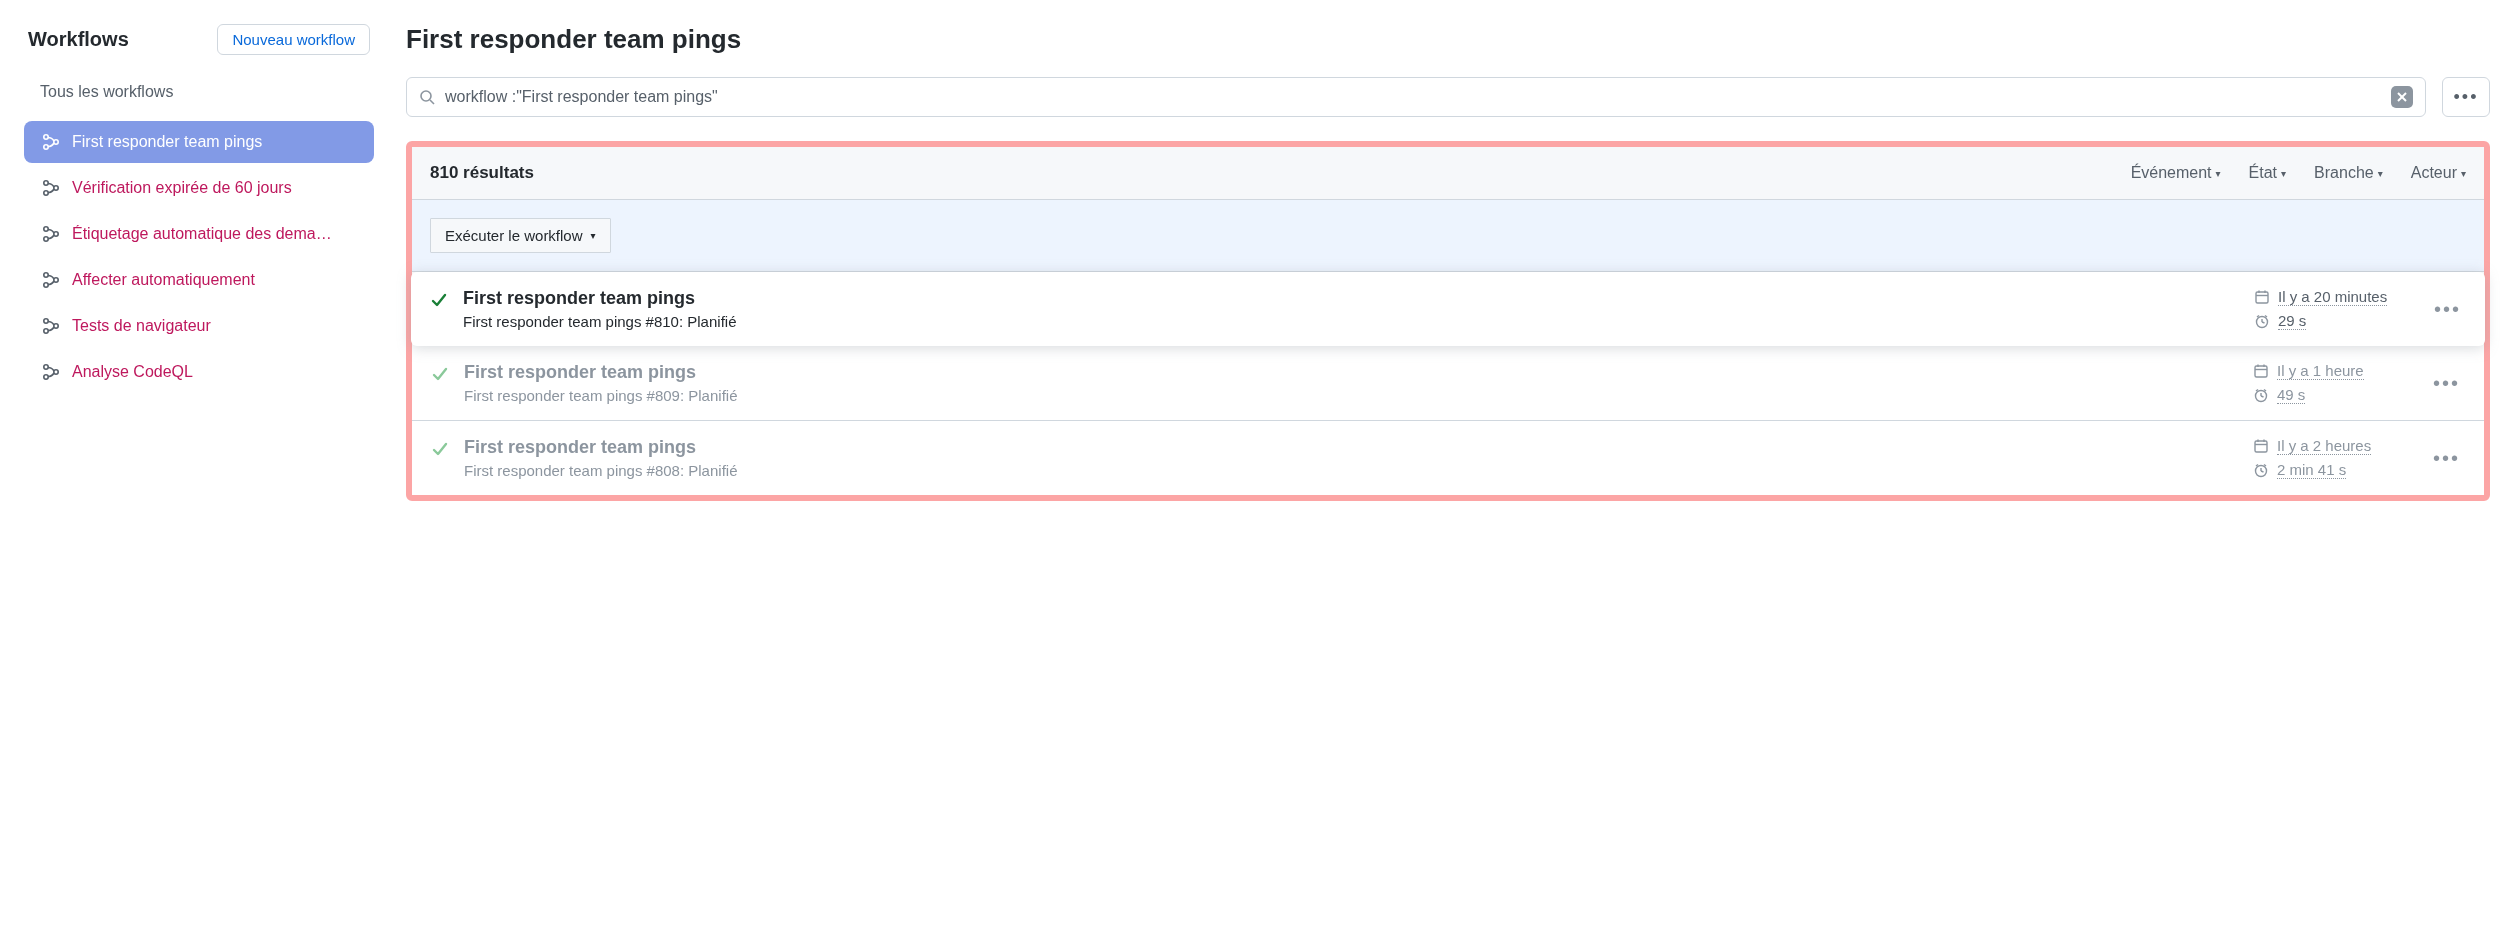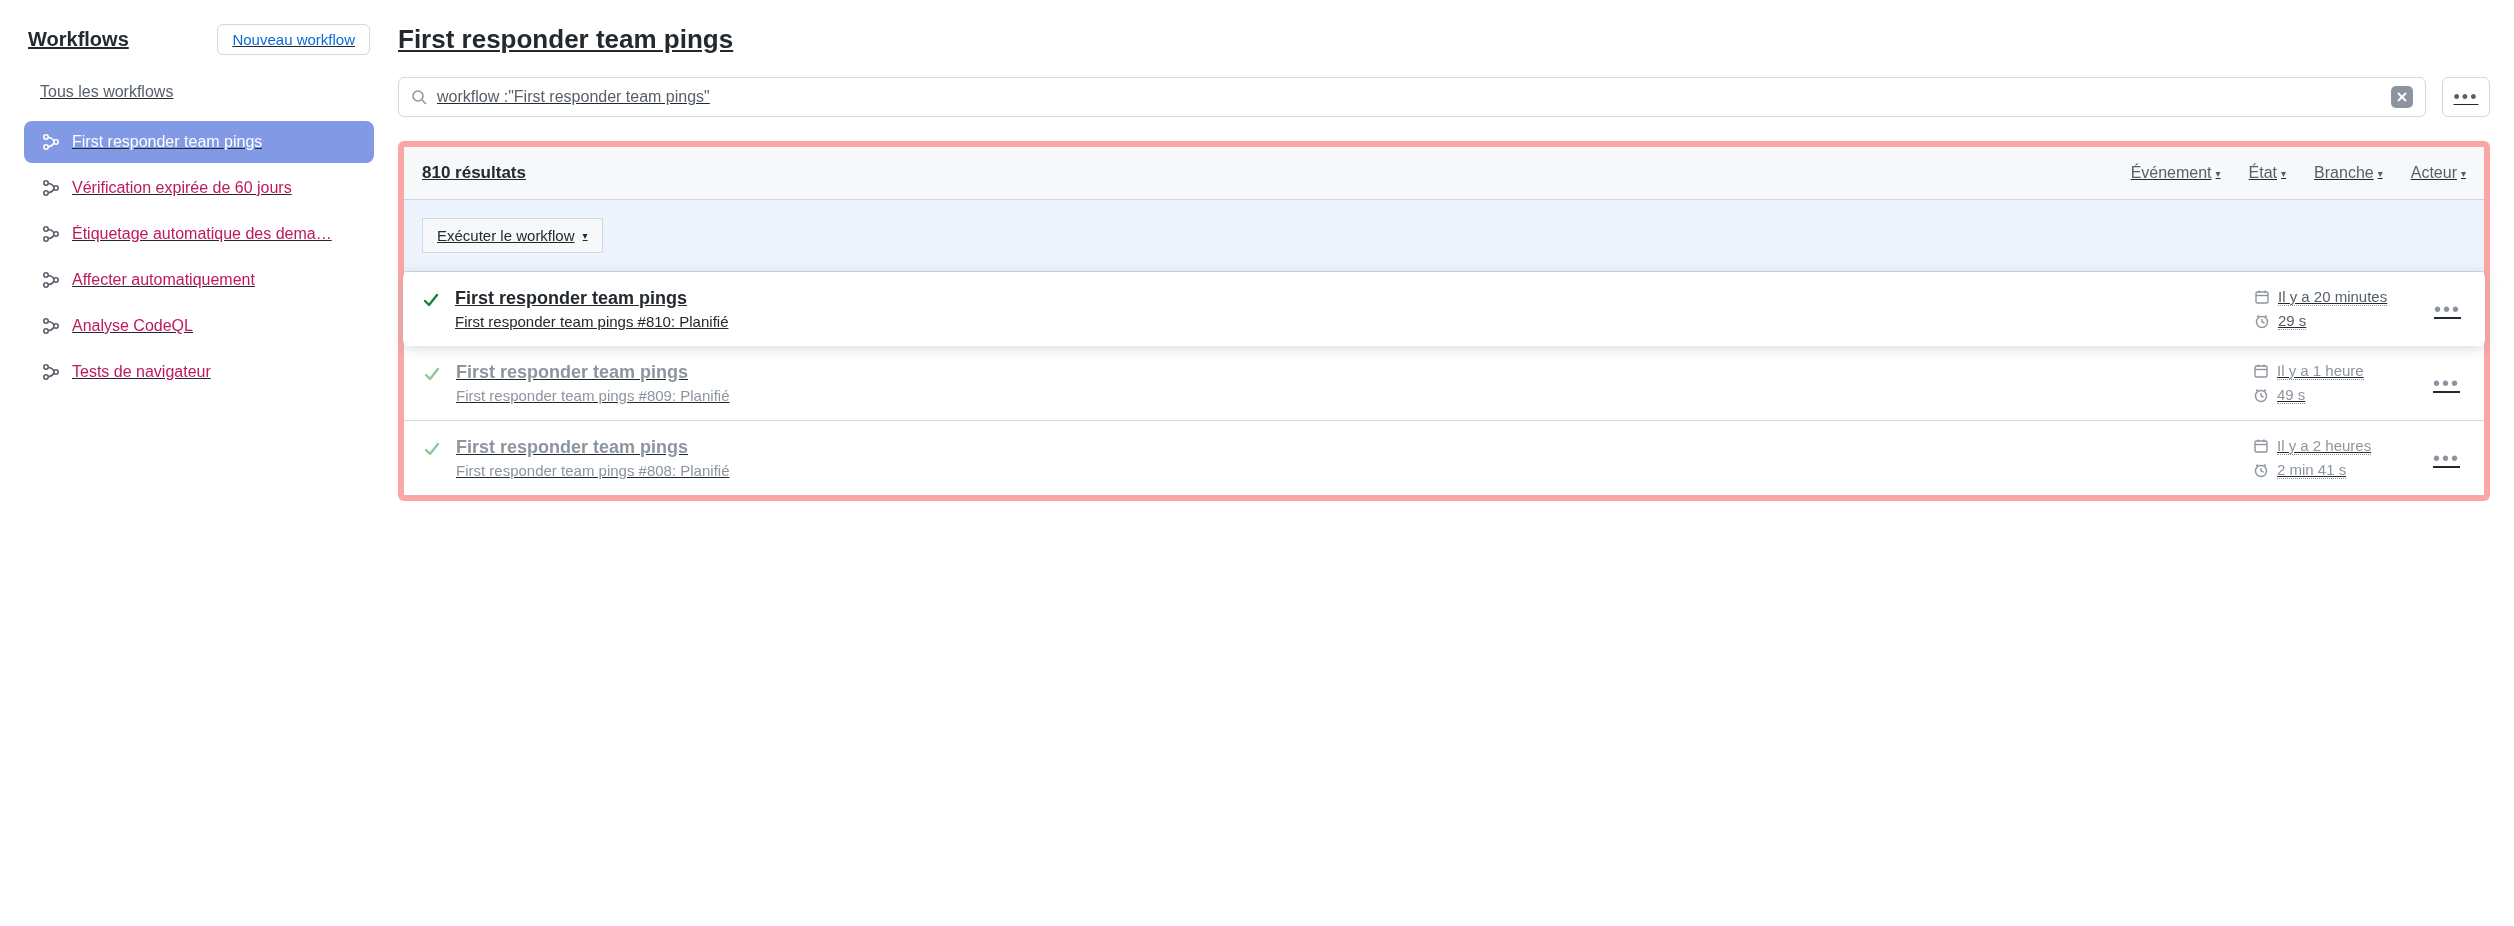--- a/index.html
+++ b/index.html
@@ -3,21 +3,21 @@
 <meta charset="utf-8">
 <style>
   * { box-sizing: border-box; margin: 0; padding: 0; }
   body {
     font-family: -apple-system, BlinkMacSystemFont, "Segoe UI", Helvetica, Arial, sans-serif;
     background: #ffffff;
     color: #24292e;
     font-size: 14px;
     padding: 24px;
   }
-  .layout { display: flex; gap: 24px; text-decoration: underline; }
+  .layout { display: flex; gap: 32px; }
   .sidebar { width: 350px; flex-shrink: 0; }
   .sidebar-header {
     display: flex;
     justify-content: space-between;
     align-items: center;
     margin-bottom: 20px;
     padding: 0 4px;
   }
   .sidebar-title { font-size: 20px; font-weight: 600; color: #24292e; }
   .new-btn {
@@ -232,33 +232,33 @@
         <div class="sidebar-item">
           <span style="color: rgb(87, 96, 106);">
             <svg class="wf-icon" width="18" height="18" viewBox="0 0 18 18" fill="none" stroke="currentColor" stroke-width="1.6">
               <circle cx="4" cy="4" r="2.2"></circle>
               <circle cx="4" cy="14" r="2.2"></circle>
               <circle cx="14" cy="9" r="2.2"></circle>
               <path d="M6 4.5 Q10 4.5 12 8"></path>
               <path d="M6 13.5 Q10 13.5 12 10"></path>
             </svg>
           </span>
-          <span>Analyse CodeQL</span>
+          <span>Tests de navigateur</span>
         </div>
         <div class="sidebar-item">
           <span style="color: rgb(87, 96, 106);">
             <svg class="wf-icon" width="18" height="18" viewBox="0 0 18 18" fill="none" stroke="currentColor" stroke-width="1.6">
               <circle cx="4" cy="4" r="2.2"></circle>
               <circle cx="4" cy="14" r="2.2"></circle>
               <circle cx="14" cy="9" r="2.2"></circle>
               <path d="M6 4.5 Q10 4.5 12 8"></path>
               <path d="M6 13.5 Q10 13.5 12 10"></path>
             </svg>
           </span>
-          <span>Tests de navigateur</span>
+          <span>Analyse CodeQL</span>
         </div>
       </div>
   </aside>
 
   <main class="main">
     <h1 class="main-title">First responder team pings</h1>
 
     <div class="topbar">
       <div class="searchbox">
         <span>

